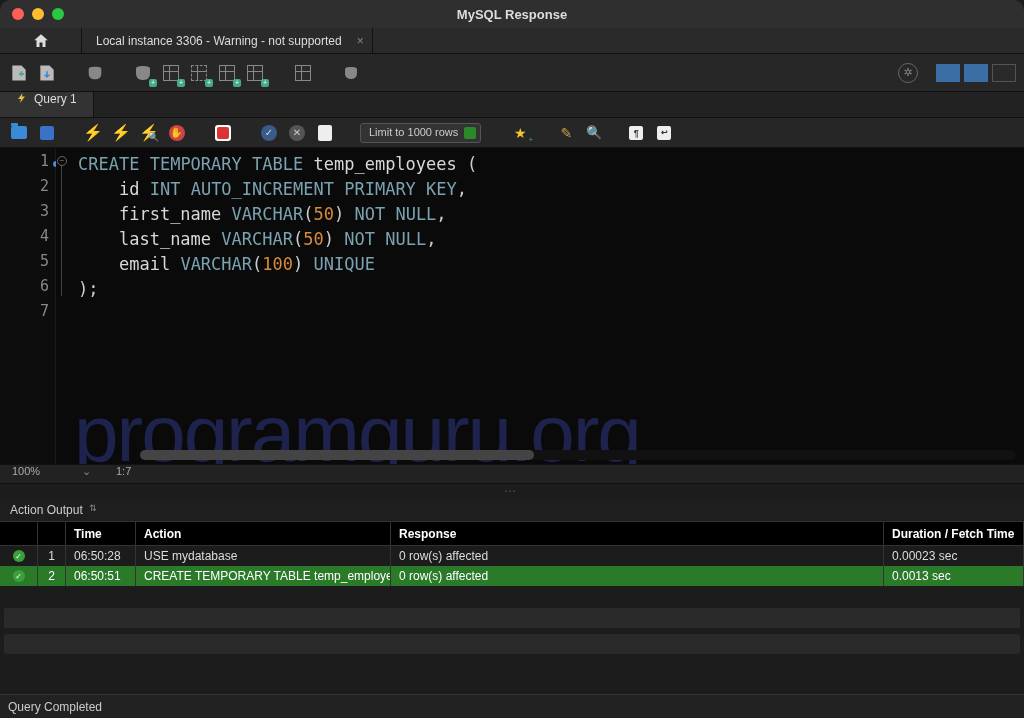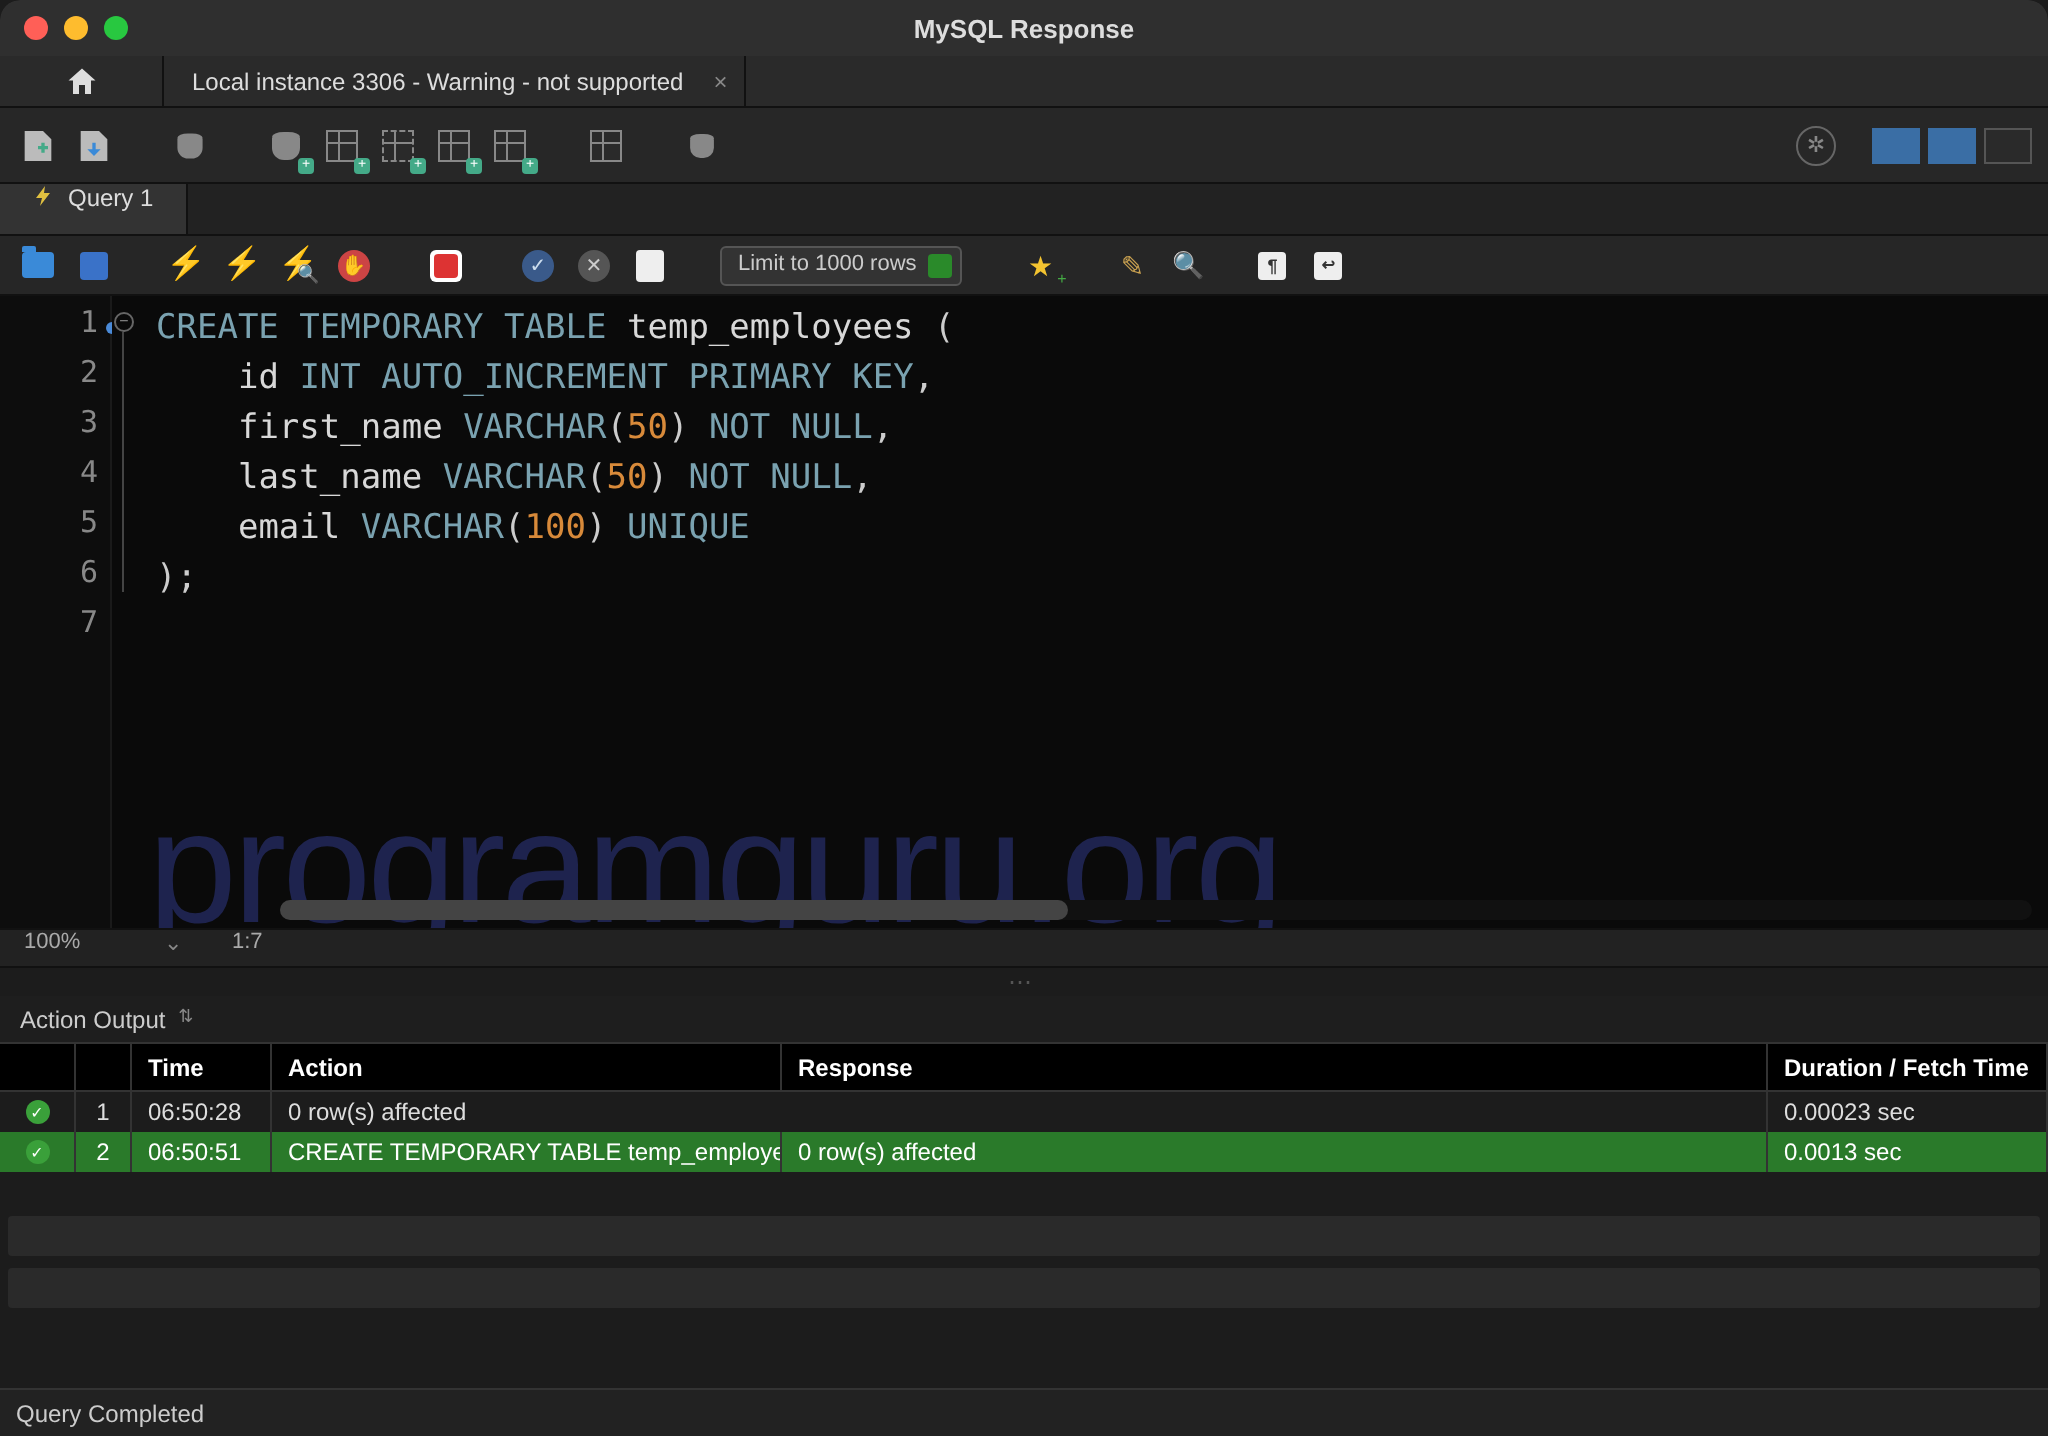--- a/index.html
+++ b/index.html
@@ -291,20 +291,21 @@
     <div class="c-action">Action</div>
     <div class="c-response">Response</div>
     <div class="c-dur">Duration / Fetch Time</div>
   </div>
   <div class="out-row">
     <div class="c-status">
         <div class="okdot">✓</div>
       </div>
     <div class="c-idx">1</div>
     <div class="c-time">06:50:28</div>
+    <div class="c-action">USE mydatabase</div>
     <div class="c-response">0 row(s) affected</div>
     <div class="c-dur">0.00023 sec</div>
   </div>
   <div class="out-row sel">
     <div class="c-status">
         <div class="okdot">✓</div>
       </div>
     <div class="c-idx">2</div>
     <div class="c-time">06:50:51</div>
     <div class="c-action">CREATE TEMPORARY TABLE temp_employee…</div>

